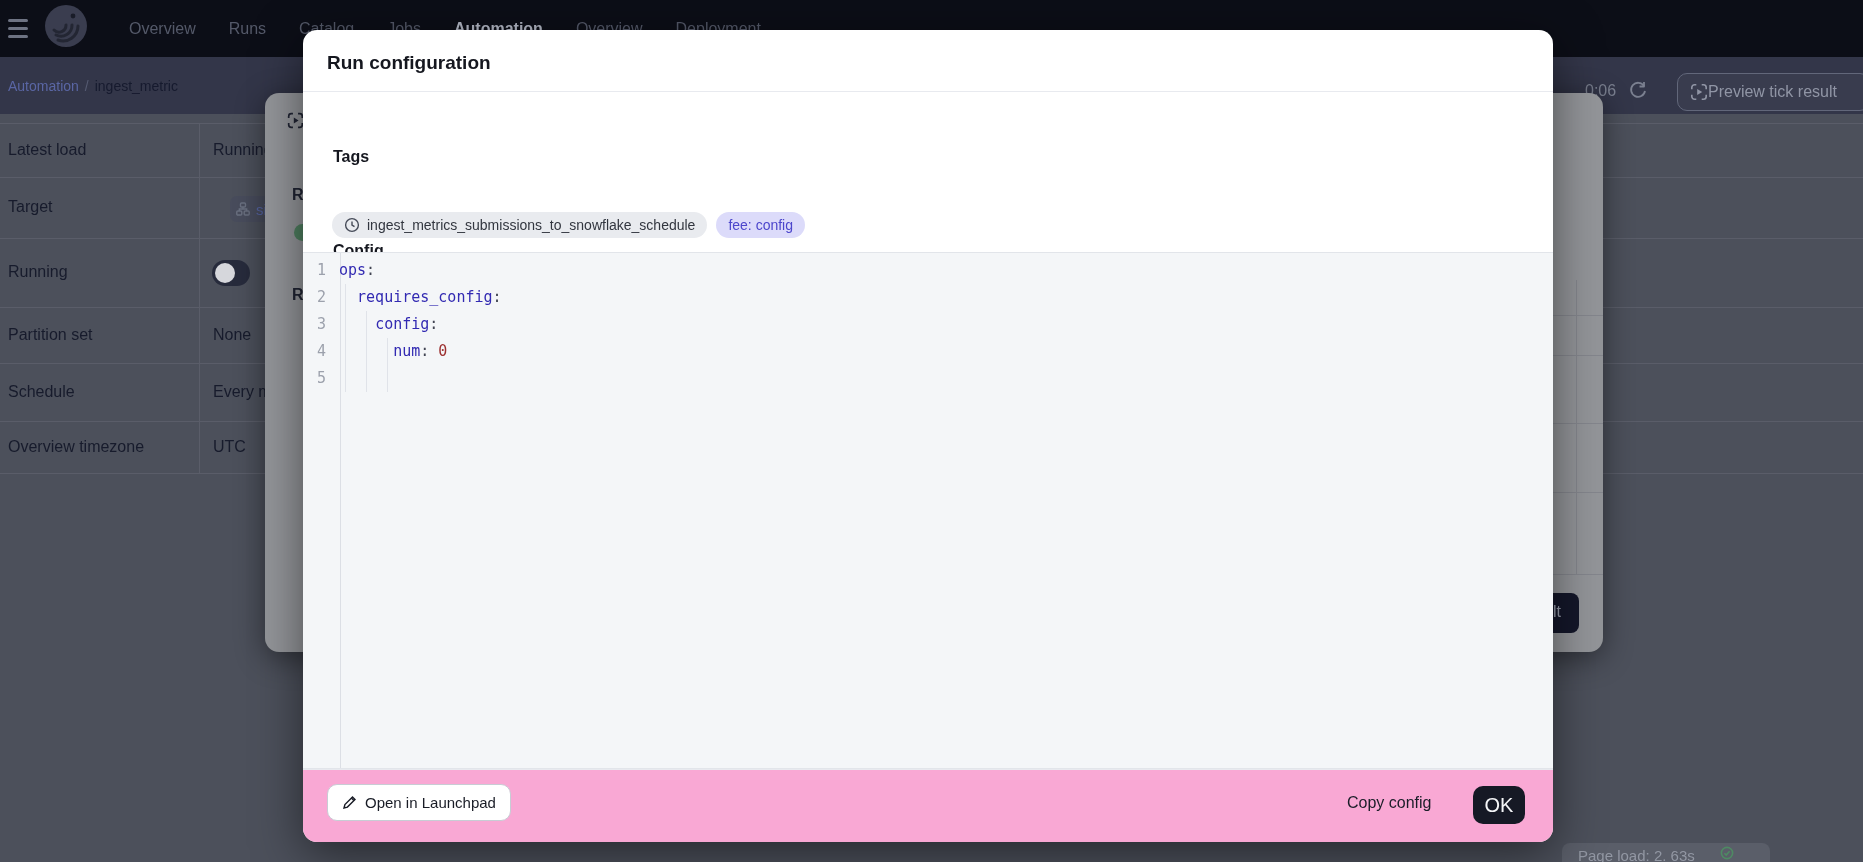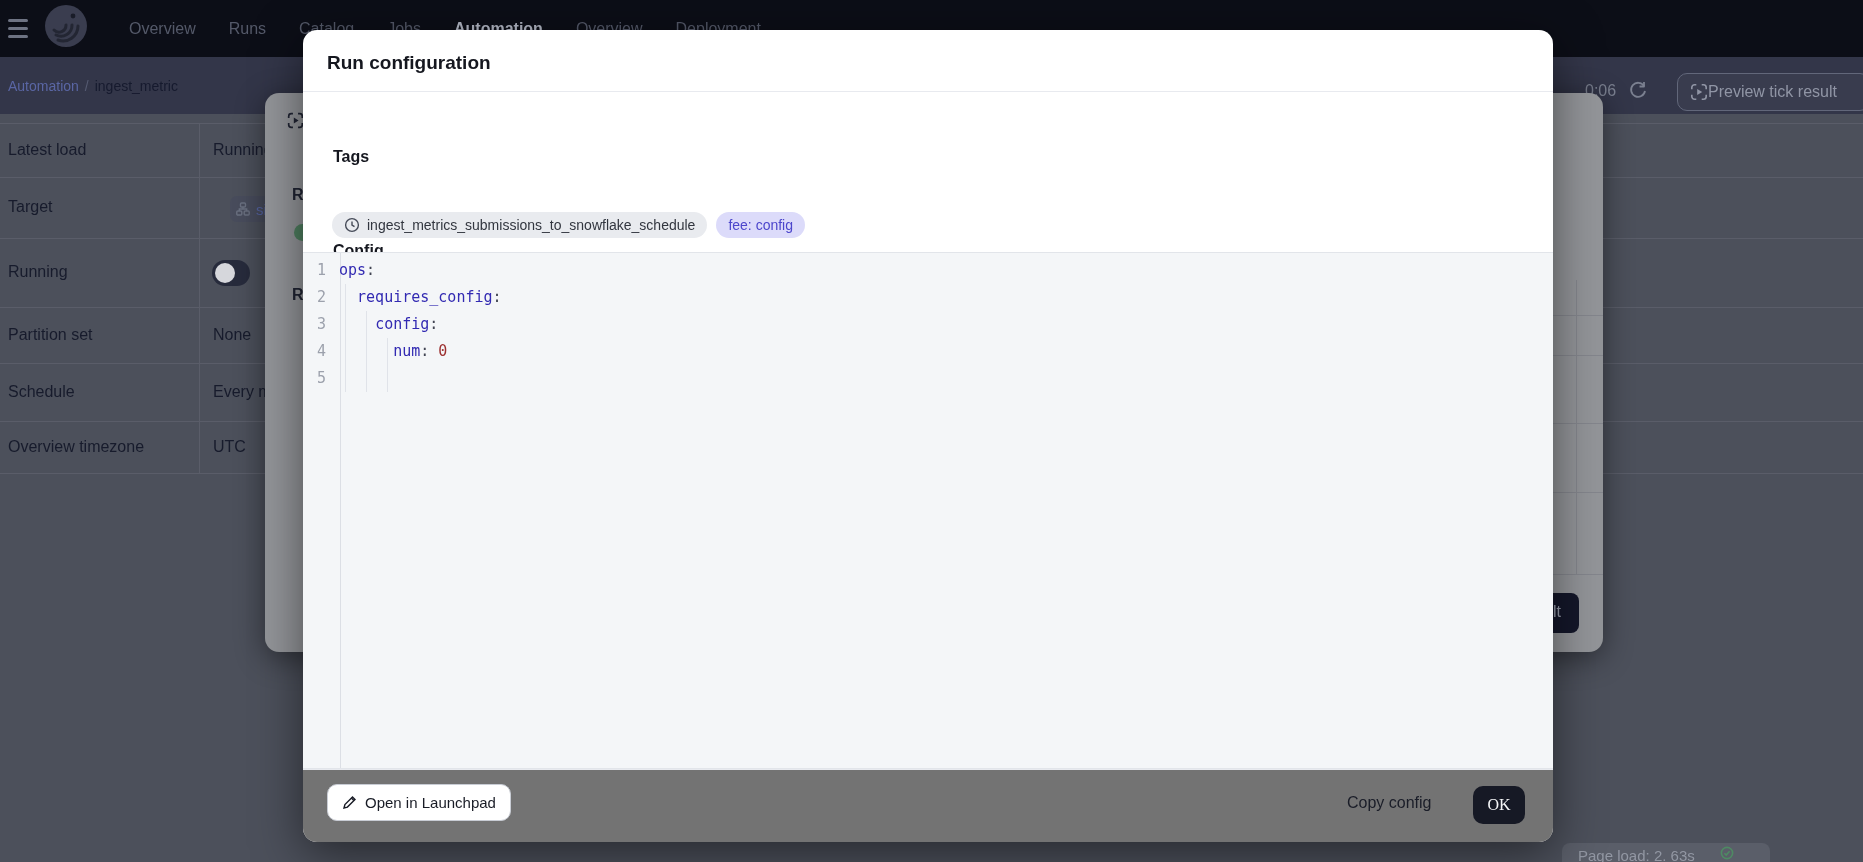--- a/index.html
+++ b/index.html
@@ -70,25 +70,25 @@
   .gutter-line { position:absolute; left:37px; top:0; width:1px; height:515px; background:#dcdfe5; }
   .code-lines { position:absolute; left:0; top:4px; width:1250px; }
   .code-line { display:flex; height:27px; line-height:27px; font-family:"DejaVu Sans Mono", monospace; font-size:15px; white-space:pre; }
   .code-line .ln { width:30px; text-align:right; padding-right:7px; color:#9ca1ac; flex:none; }
   .code-line .src { padding-left:6px; }
   .t-key { color:#322ab2; }
   .t-pln { color:#404452; }
   .t-num { color:#9c2f2f; }
   .iguide { position:absolute; width:1px; background:#e0e3e9; }
 
-  .m-footer { position:absolute; left:0; top:739px; width:1325px; height:73px; background:#737373; }
+  .m-footer { position:absolute; left:0; top:739px; width:1325px; height:73px; background:#f9a8d4; }
   .launchpad-btn { position:absolute; left:24px; top:14px; height:37px; padding:0 14px; border:1px solid #c8ccd4; border-radius:10px; background:#fff; display:flex; align-items:center; gap:8px; font-size:15px; color:#191c26; cursor:pointer; }
   .launchpad-btn svg { width:15px; height:15px; }
   .copy-btn { position:absolute; left:1044px; top:24px; font-size:16px; color:#1a1d28; background:none; border:none; cursor:pointer; font-family:inherit; }
-  .ok-btn { position:absolute; left:1170px; top:16px; width:52px; height:38px; background:#161925; color:#f4f5f7; font-size:16px; border:none; border-radius:10px; cursor:pointer; font-family:Liberation Serif, serif; }
+  .ok-btn { position:absolute; left:1170px; top:16px; width:52px; height:38px; background:#161925; color:#f4f5f7; font-size:20px; border:none; border-radius:10px; cursor:pointer; font-family:Liberation Sans, sans-serif; }
 </style>
 </head>
 <body>
 
 <div class="nav">
   <div class="hamburger">
       <i></i>
       <i></i>
       <i></i>
     </div>

